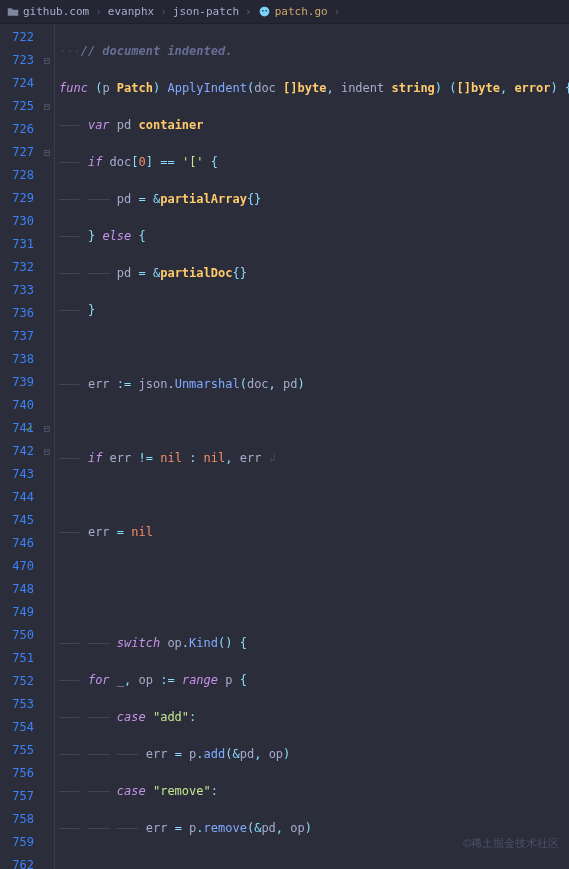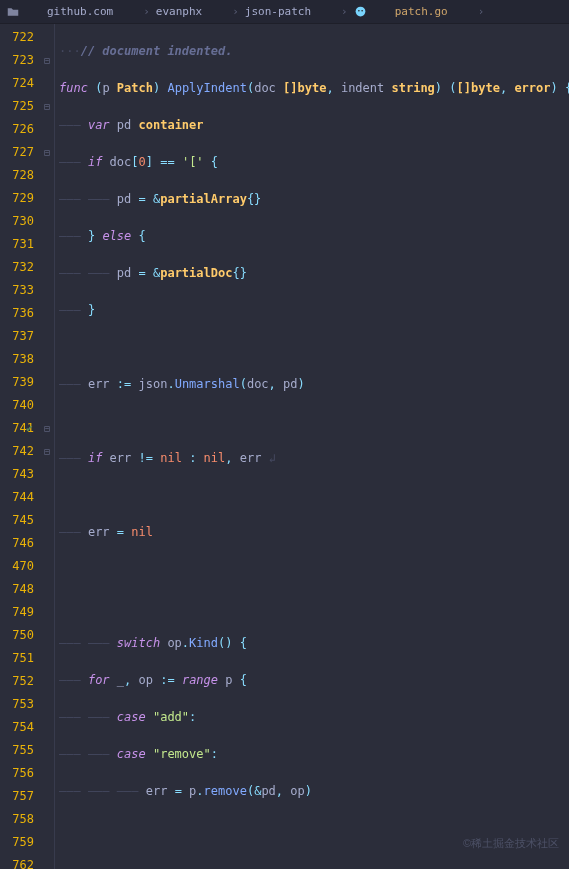--- a/index.html
+++ b/index.html
@@ -16,38 +16,38 @@
   .breadcrumb {
     height: 24px;
     background: #242633;
     display: flex;
     align-items: center;
     padding: 0 6px;
     color: #a6accd;
     font-size: 11px;
     border-bottom: 1px solid #1e1f29;
   }
-  .crumb { display: flex; align-items: center; gap: 24px; }
+  .crumb { display: flex; align-items: center; }
   .crumb .sep { margin: 0 6px; color: #5a5f78; }
   .crumb-icon {
     width: 13px; height: 13px;
     display: inline-flex;
     align-items: center; justify-content: center;
     margin-right: 4px;
   }
   .crumb-active { color: #d0a66b; }
   .editor {
     display: flex;
     height: calc(100% - 24px);
     position: relative;
   }
   .gutter {
     width: 40px;
     background: #2b2d3a;
-    color: #eab308;
+    color: #3b82f6;
     text-align: right;
     padding-top: 2px;
     flex-shrink: 0;
     user-select: none;
     padding-left: 11px;
   }
   .gutter .ln {
     height: 23px;
     line-height: 23px;
     padding-right: 6px;
@@ -235,20 +235,21 @@
 <div class="line"><span class="ws">——— </span><span class="ident">err</span> <span class="op">:=</span> <span class="pkg">json</span><span class="op">.</span><span class="fn">Unmarshal</span><span class="op">(</span><span class="ident">doc</span><span class="op">,</span> <span class="ident">pd</span><span class="op">)</span></div>
 <div class="line"></div>
 <div class="line"><span class="ws">——— </span><span class="kw">if</span> <span class="ident">err</span> <span class="op">!=</span> <span class="num">nil</span> <span class="op">:</span> <span class="num">nil</span><span class="op">,</span> <span class="ident">err</span> <span class="ws">↲</span></div>
 <div class="line"></div>
 <div class="line"><span class="ws">——— </span><span class="ident">err</span> <span class="op">=</span> <span class="num">nil</span></div>
 <div class="line"></div>
 <div class="line"></div>
 <div class="line"><span class="ws">——— ——— </span><span class="kw">switch</span> <span class="ident">op</span><span class="op">.</span><span class="fn">Kind</span><span class="op">()</span> <span class="op">{</span></div>
 <div class="line"><span class="ws">——— </span><span class="kw">for</span> <span class="ident">_</span><span class="op">,</span> <span class="ident">op</span> <span class="op">:=</span> <span class="kw">range</span> <span class="ident">p</span> <span class="op">{</span></div>
 <div class="line"><span class="ws">——— ——— </span><span class="kw">case</span> <span class="str">"add"</span><span class="op">:</span></div>
+<div class="line"><span class="ws">——— ——— ——— </span><span class="ident">err</span> <span class="op">=</span> <span class="ident">p</span><span class="op">.</span><span class="fn">add</span><span class="op">(</span><span class="amp">&amp;</span><span class="ident">pd</span><span class="op">,</span> <span class="ident">op</span><span class="op">)</span></div>
 <div class="line"><span class="ws">——— ——— </span><span class="kw">case</span> <span class="str">"remove"</span><span class="op">:</span></div>
 <div class="line"><span class="ws">——— ——— ——— </span><span class="ident">err</span> <span class="op">=</span> <span class="ident">p</span><span class="op">.</span><span class="fn">remove</span><span class="op">(</span><span class="amp">&amp;</span><span class="ident">pd</span><span class="op">,</span> <span class="ident">op</span><span class="op">)</span></div>
 
 
 
 
 
 
 
 

